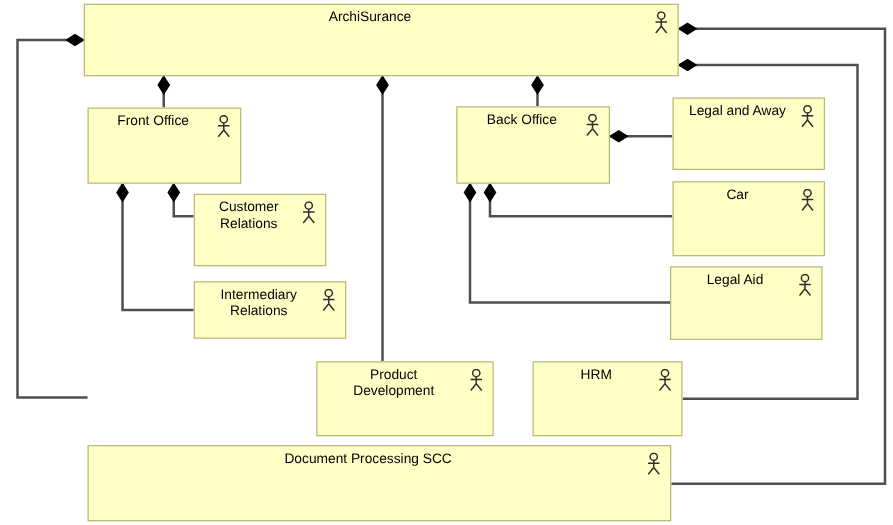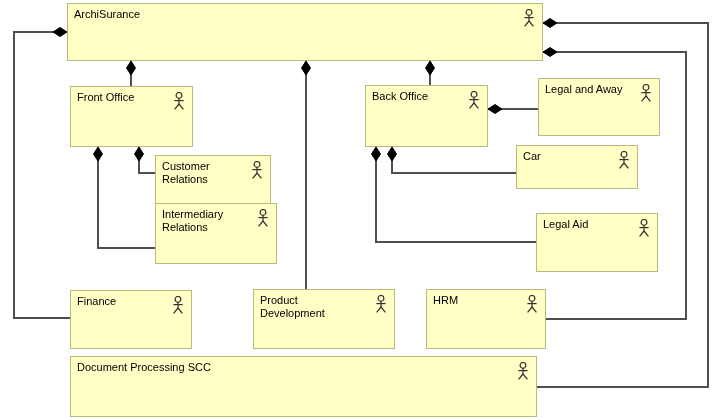--- a/index.html
+++ b/index.html
@@ -34,20 +34,21 @@
     position: absolute;
     box-sizing: border-box;
     background: #ffffc6;
     border: 1.5px solid #b9b97c;
   }
   .node-label {
     position: absolute;
     top: 4px;
     left: 6px;
     right: 24px;
+    text-align: center;
     font-size: 11px;
     line-height: 13px;
     color: #000000;
     white-space: pre-line;
   }
   .actor-icon {
     position: absolute;
     top: 5px;
     right: 7px;
   }
@@ -157,21 +158,21 @@
     <span class="node-label">Legal and Away</span>
     <svg class="actor-icon" width="12" height="18" viewBox="0 0 12 18">
       <circle cx="6" cy="3.4" r="2.9"></circle>
         <line x1="6" y1="6.3" x2="6" y2="12"></line>
       <line x1="1.4" y1="8.6" x2="10.6" y2="8.6"></line>
       <line x1="6" y1="12" x2="1.6" y2="17.4"></line>
         <line x1="6" y1="12" x2="10.4" y2="17.4"></line>
     </svg>
   </div>
 
-  <div class="node" style="left:516px;top:145px;width:122px;height:44px">
+  <div class="node" style="left:538px;top:145px;width:122px;height:60px">
     <span class="node-label">Car</span>
     <svg class="actor-icon" width="12" height="18" viewBox="0 0 12 18">
       <circle cx="6" cy="3.4" r="2.9"></circle>
         <line x1="6" y1="6.3" x2="6" y2="12"></line>
       <line x1="1.4" y1="8.6" x2="10.6" y2="8.6"></line>
       <line x1="6" y1="12" x2="1.6" y2="17.4"></line>
         <line x1="6" y1="12" x2="10.4" y2="17.4"></line>
     </svg>
   </div>
 
@@ -179,54 +180,44 @@
     <span class="node-label">Legal Aid</span>
     <svg class="actor-icon" width="12" height="18" viewBox="0 0 12 18">
       <circle cx="6" cy="3.4" r="2.9"></circle>
         <line x1="6" y1="6.3" x2="6" y2="12"></line>
       <line x1="1.4" y1="8.6" x2="10.6" y2="8.6"></line>
       <line x1="6" y1="12" x2="1.6" y2="17.4"></line>
         <line x1="6" y1="12" x2="10.4" y2="17.4"></line>
     </svg>
   </div>
 
-  <div class="node" style="left:155px;top:155px;width:116px;height:58px">
+  <div class="node" style="left:155px;top:155px;width:106px;height:58px">
     <span class="node-label">Customer
 Relations</span>
     <svg class="actor-icon" width="12" height="18" viewBox="0 0 12 18">
       <circle cx="6" cy="3.4" r="2.9"></circle>
         <line x1="6" y1="6.3" x2="6" y2="12"></line>
       <line x1="1.4" y1="8.6" x2="10.6" y2="8.6"></line>
       <line x1="6" y1="12" x2="1.6" y2="17.4"></line>
         <line x1="6" y1="12" x2="10.4" y2="17.4"></line>
     </svg>
   </div>
 
-  <div class="node" style="left:155px;top:203px;width:122px;height:61px">
+  <div class="node" style="left:155px;top:225px;width:122px;height:46px">
     <span class="node-label">Intermediary
 Relations</span>
     <svg class="actor-icon" width="12" height="18" viewBox="0 0 12 18">
       <circle cx="6" cy="3.4" r="2.9"></circle>
         <line x1="6" y1="6.3" x2="6" y2="12"></line>
       <line x1="1.4" y1="8.6" x2="10.6" y2="8.6"></line>
       <line x1="6" y1="12" x2="1.6" y2="17.4"></line>
         <line x1="6" y1="12" x2="10.4" y2="17.4"></line>
     </svg>
   </div>
 
-  <div class="node" style="left:70px;top:290px;width:122px;height:59px">
-    <span class="node-label">Finance</span>
-    <svg class="actor-icon" width="12" height="18" viewBox="0 0 12 18">
-      <circle cx="6" cy="3.4" r="2.9"></circle>
-        <line x1="6" y1="6.3" x2="6" y2="12"></line>
-      <line x1="1.4" y1="8.6" x2="10.6" y2="8.6"></line>
-      <line x1="6" y1="12" x2="1.6" y2="17.4"></line>
-        <line x1="6" y1="12" x2="10.4" y2="17.4"></line>
-    </svg>
-  </div>
 
   <div class="node" style="left:253px;top:289px;width:142px;height:60px">
     <span class="node-label">Product
 Development</span>
     <svg class="actor-icon" width="12" height="18" viewBox="0 0 12 18">
       <circle cx="6" cy="3.4" r="2.9"></circle>
         <line x1="6" y1="6.3" x2="6" y2="12"></line>
       <line x1="1.4" y1="8.6" x2="10.6" y2="8.6"></line>
       <line x1="6" y1="12" x2="1.6" y2="17.4"></line>
         <line x1="6" y1="12" x2="10.4" y2="17.4"></line>

